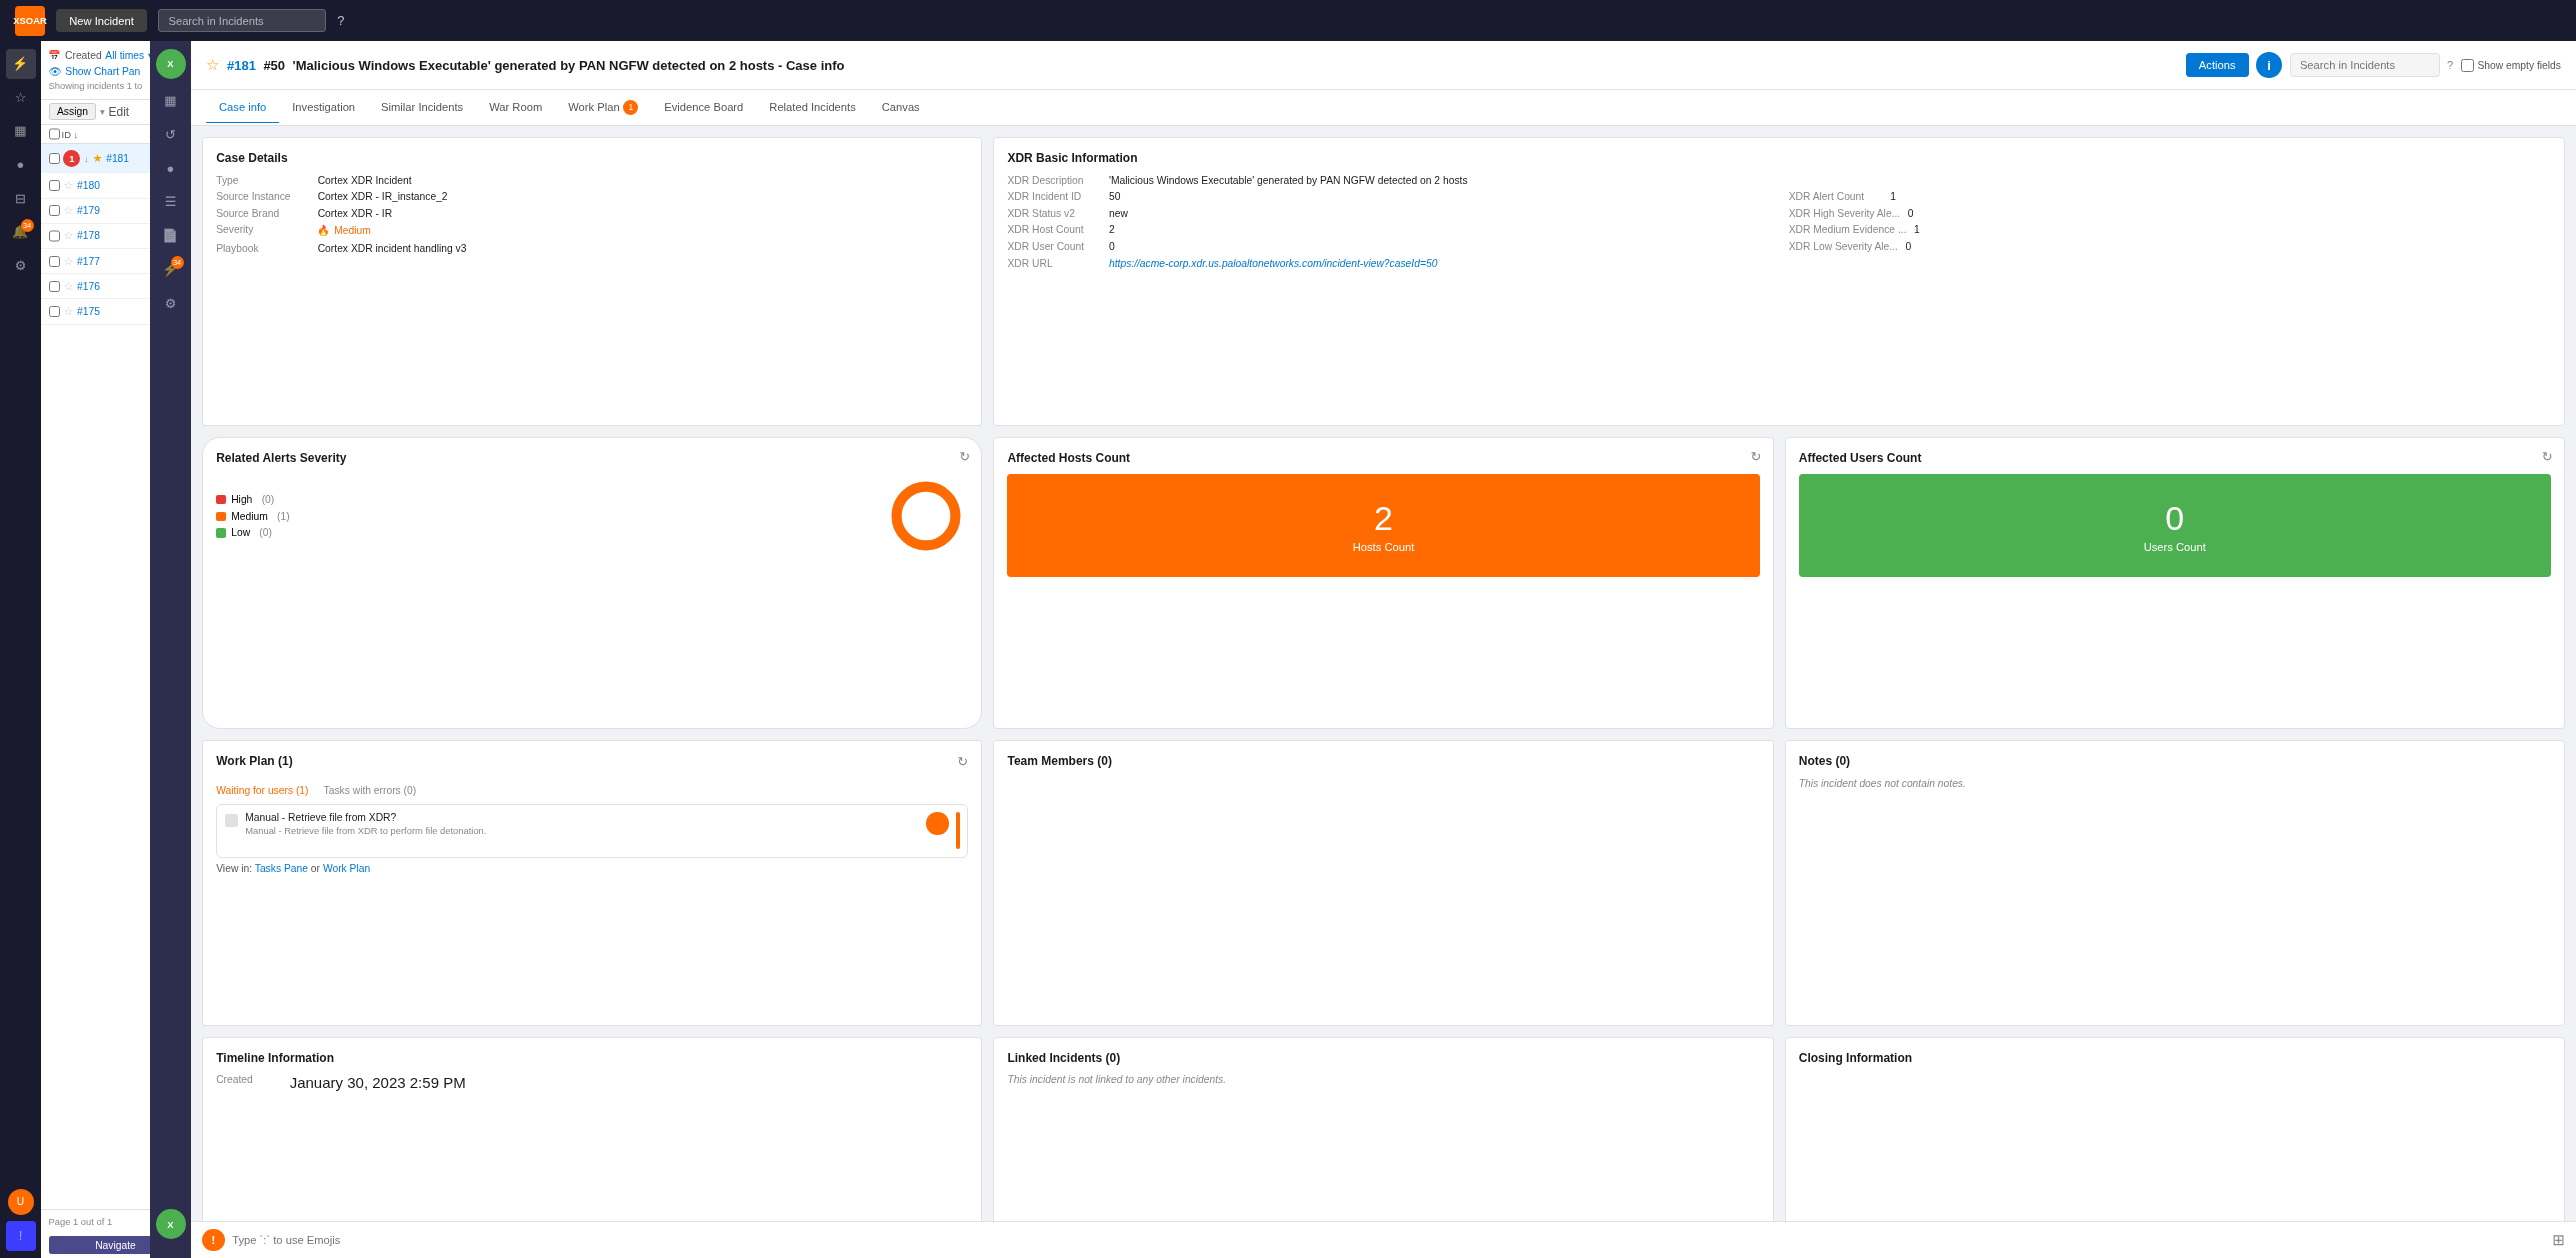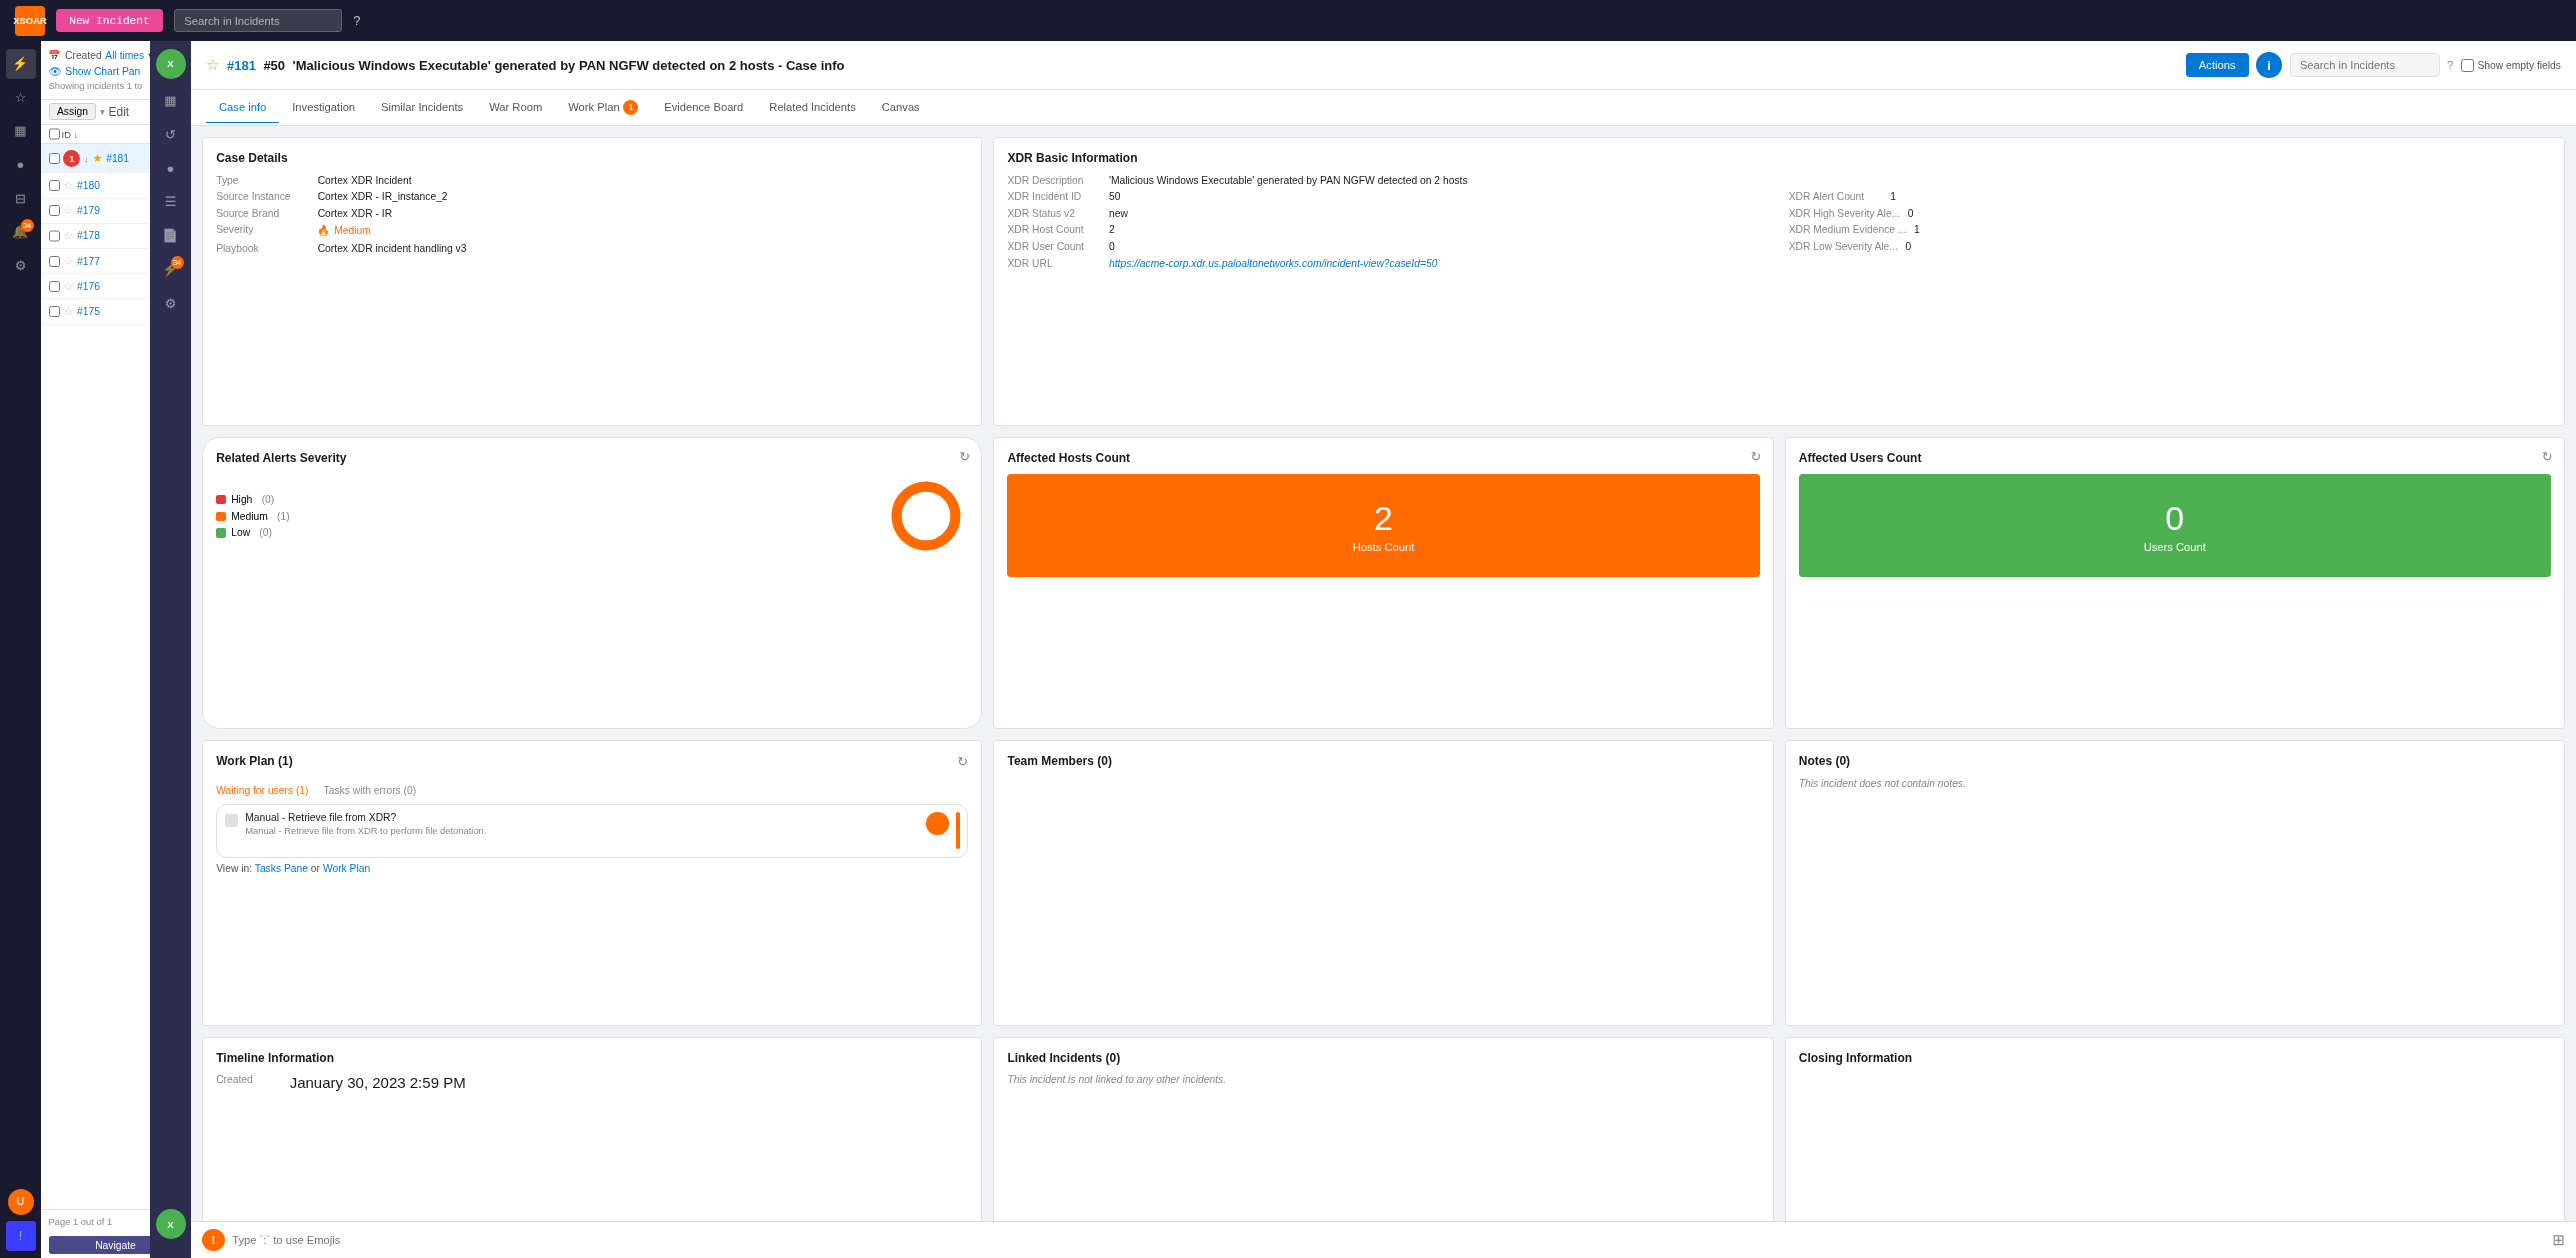--- a/index.html
+++ b/index.html
@@ -6,21 +6,21 @@
     body { font-family: -apple-system, BlinkMacSystemFont, 'Segoe UI', sans-serif; font-size: 11.2px; background: #f0f2f5; overflow: hidden; }
 
     
     .top-bar {
       display: flex; align-items: center; height: 41px;
       background: #1a1a2e; color: white; padding: 0 15px; gap: 11.2px;
       position: fixed; top: 0; left: 0; right: 0; z-index: 100;
     }
     .top-bar-logo { width: 30px; height: 30px; background: #ff6b00; border-radius: 3.7px; display: flex; align-items: center; justify-content: center; font-weight: bold; font-size: 9.4px; color: white; }
     .top-bar-title { font-size: 15px; font-weight: 600; color: white; flex: 1; }
-    .top-bar-btn { background: #ec4899; color: white; border: none; padding: 5.6px 13px; border-radius: 3.7px; cursor: pointer; font-size: 11.2px; font-weight: 500; font-family: Liberation Mono, monospace; }
+    .top-bar-btn { background: #404040; color: white; border: none; padding: 5.6px 13px; border-radius: 3.7px; cursor: pointer; font-size: 11.2px; font-weight: 500; }
     .top-bar-search { background: rgba(255,255,255,0.15); border: 0.9px solid rgba(255,255,255,0.2); color: white; padding: 4.7px 9.4px; border-radius: 3.7px; width: 168px; font-size: 11.2px; }
     .top-bar-search::placeholder { color: rgba(255,255,255,0.6); }
     .top-bar-help { color: rgba(255,255,255,0.7); font-size: 13px; cursor: pointer; }
 
     
     .left-sidebar {
       position: fixed; top: 41px; left: 0; bottom: 0; width: 41px;
       background: #1a1a2e; display: flex; flex-direction: column; align-items: center;
       padding: 7.5px 0; gap: 3.7px; z-index: 90;
     }
@@ -130,21 +130,21 @@
     .donut-chart { width: 84px; height: 84px; flex-shrink: 0; }
 
     
     .count-card-content { background: #ff6b00; border-radius: 3.7px; color: white; display: flex; flex-direction: column; align-items: center; justify-content: center; height: 103px; }
     .count-card-content.green { background: #4CAF50; }
     .count-number { font-size: 34px; font-weight: 300; }
     .count-label { font-size: 11.2px; margin-top: 3.7px; }
 
     
     .work-plan-header { display: flex; justify-content: space-between; margin-bottom: 7.5px; }
-    .work-plan-task { border: 0.9px solid #e0e0e0; border-radius: 11px; padding: 7.5px; margin-bottom: 5.6px; display: flex; gap: 7.5px; }
+    .work-plan-task { border: 0.9px solid #e0e0e0; border-radius: 6px; padding: 7.5px; margin-bottom: 5.6px; display: flex; gap: 7.5px; }
     .task-icon { width: 13px; height: 13px; background: #e0e0e0; border-radius: 1.9px; flex-shrink: 0; margin-top: 1.9px; }
     .task-text { font-size: 10.3px; color: #1a1a1a; font-weight: 500; }
     .task-desc { font-size: 9.4px; color: #888; margin-top: 1.9px; }
     .task-avatar { width: 22.5px; height: 22.5px; background: #ff6b00; border-radius: 50%; flex-shrink: 0; align-self: flex-start; }
     .task-bar { width: 3.7px; background: #ff6b00; border-radius: 1.9px; height: 37px; flex-shrink: 0; }
     .work-plan-footer { font-size: 10.3px; color: #555; margin-top: 5.6px; }
     .work-plan-footer a { color: #0078d4; cursor: pointer; }
 
     
     .notes-text { font-size: 10.3px; color: #888; font-style: italic; }

